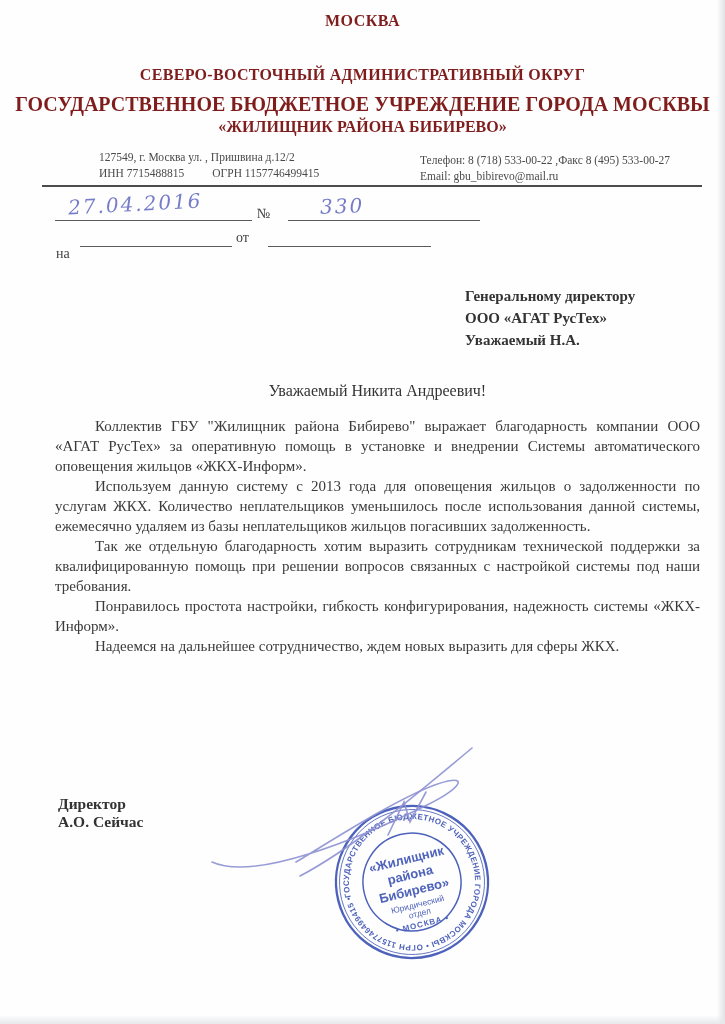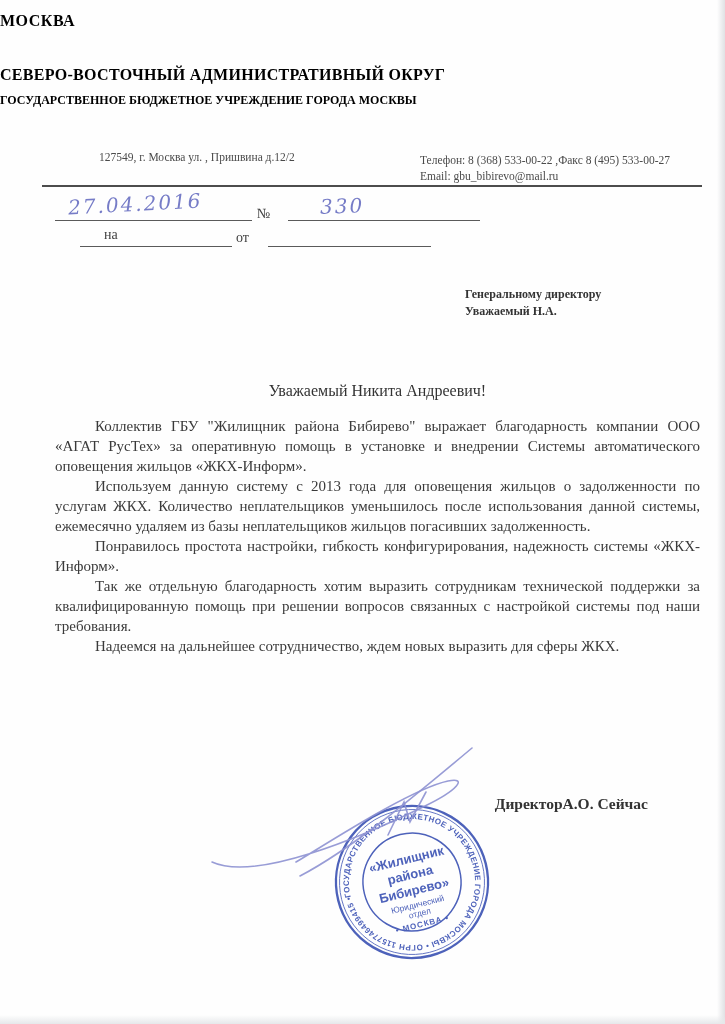--- a/index.html
+++ b/index.html
@@ -15,61 +15,61 @@
     background:#fefefe;
     color:#3a3a3a;
   }
   
   .edge-right{position:absolute;right:0;top:0;width:8px;height:100%;
     background:linear-gradient(to left,#d8dadd,rgba(255,255,255,0));opacity:.8;}
   .edge-bottom{position:absolute;left:0;bottom:0;width:100%;height:9px;
     background:linear-gradient(to top,#e6e8ea,rgba(255,255,255,0));}
 
   
-  .hdr{position:absolute;left:0;top:12px;width:100%;text-align:left;
-       font-weight:bold;color:#000000;}
+  .hdr{position:absolute;left:0;top:12px;width:100%;text-align:center;
+       font-weight:bold;color:#7f1d1d;}
   .hdr-city{font-size:16px;letter-spacing:.5px;}
   .hdr-district{font-size:16px;margin-top:36px;letter-spacing:.3px;}
-  .hdr-org1{font-size:12px;margin-top:9px;}
+  .hdr-org1{font-size:20px;margin-top:9px;}
   .hdr-org2{font-size:16px;margin-top:2px;}
 
   
   .req-left{position:absolute;left:55px;top:150px;font-size:11.5px;line-height:1.35;color:#4a4a4a;margin-left:44px;}
   .req-left .inn{margin-right:28px;}
   .req-right{position:absolute;left:420px;top:153px;font-size:11.5px;line-height:1.35;color:#4a4a4a;}
 
   .rule{position:absolute;left:42px;top:185px;width:660px;height:0;
         border-top:2px solid #4c4c4c;}
 
   
   .hand{font-family:"DejaVu Serif", serif;font-style:italic;color:#767cc7;}
   .date-hand{position:absolute;left:68px;top:192px;font-size:20px;letter-spacing:2px;transform:rotate(-3deg);}
   .num-hand{position:absolute;left:320px;top:194px;font-size:20px;letter-spacing:2px;transform:rotate(-2deg);}
   .u1{position:absolute;left:55px;top:198px;width:197px;height:22px;border-bottom:1.4px solid #5a5a5a;}
   .no-label{position:absolute;left:257px;top:206px;font-size:14px;color:#414141;}
   .u2{position:absolute;left:288px;top:198px;width:192px;height:22px;border-bottom:1.4px solid #5a5a5a;}
-  .na-label{position:absolute;left:56px;top:227px;font-size:14px;color:#414141;margin-left:48px;}
+  .na-label{position:absolute;left:56px;top:246px;font-size:14px;color:#414141;}
   .u3{position:absolute;left:80px;top:226px;width:152px;height:20px;border-bottom:1.2px solid #5a5a5a;}
   .ot-label{position:absolute;left:236px;top:230px;font-size:14px;color:#414141;}
   .u4{position:absolute;left:268px;top:226px;width:163px;height:20px;border-bottom:1.2px solid #5a5a5a;}
 
   
-  .recipient{position:absolute;left:465px;top:286px;font-size:12px;font-weight:bold;
+  .recipient{position:absolute;left:465px;top:286px;font-size:15px;font-weight:bold;
              line-height:1.45;color:#333;}
 
   
   .salutation{position:absolute;left:55px;top:382px;width:645px;text-align:center;
               font-size:16px;font-weight:normal;color:#333;}
   .body-text{position:absolute;left:55px;top:416px;width:645px;
              font-size:15px;line-height:20px;text-align:justify;color:#3a3a3a;}
   .body-text p{margin:0;text-indent:40px;}
 
   
   .sign-row{position:absolute;left:58px;top:795px;width:590px;display:flex;
-            justify-content:flex-end;font-size:15.5px;font-weight:bold;color:#333;}
+            justify-content:center;font-size:15.5px;font-weight:bold;color:#333;flex-direction:column;}
   .sig-svg{position:absolute;left:180px;top:730px;z-index:6;}
   .sig-svg path{fill:none;stroke:#8d91d1;stroke-width:1.6;stroke-linecap:round;opacity:.9;}
 
   
   .stamp{position:absolute;left:332px;top:802px;width:160px;height:160px;
          transform:rotate(-14deg);z-index:4;opacity:.92;}
   .stamp circle{fill:none;stroke:#3f55b5;}
   .stamp text{fill:#3f55b5;font-family:"Liberation Sans", sans-serif;}
   .st-ring{font-size:8px;letter-spacing:.4px;font-weight:bold;}
   .st-big{font-size:13px;font-weight:bold;text-anchor:middle;}
@@ -78,54 +78,59 @@
 </style>
 </head>
 <body>
 
 <div class="page">
 
   <div class="hdr">
     <div class="hdr-city">МОСКВА</div>
     <div class="hdr-district">СЕВЕРО-ВОСТОЧНЫЙ АДМИНИСТРАТИВНЫЙ ОКРУГ</div>
     <div class="hdr-org1">ГОСУДАРСТВЕННОЕ БЮДЖЕТНОЕ УЧРЕЖДЕНИЕ ГОРОДА МОСКВЫ</div>
+    <div class="hdr-org2">«ЖИЛИЩНИК РАЙОНА БИБИРЕВО»</div>
   </div>
 
   <div class="req-left">
     <div>127549, г.  Москва ул. ,  Пришвина д.12/2</div>
+    <div>
+      <span class="inn">ИНН 7715488815</span><span>ОГРН 1157746499415</span>
+    </div>
   </div>
   <div class="req-right">
-    <div>Телефон: 8 (368) 533-00-22 ,Факс 8 (495) 533-00-27</div>
+    <div>Телефон: 8 (718) 533-00-22 ,Факс 8 (495) 533-00-27</div>
     <div>Email: gbu_bibirevo@mail.ru</div>
   </div>
 
   <div class="rule"></div>
 
   <div class="hand date-hand">27.04.2016</div>
   <div class="u1"></div>
   <div class="no-label">№</div>
   <div class="u2"></div>
   <div class="hand num-hand">330</div>
   <div class="na-label">на</div>
   <div class="u3"></div>
   <div class="ot-label">от</div>
   <div class="u4"></div>
 
   <div class="recipient">
     <div>Генеральному директору</div>
+    <div>ООО «АГАТ РусТех»</div>
     <div>Уважаемый Н.А.</div>
   </div>
 
   <div class="salutation">Уважаемый Никита Андреевич!</div>
 
   <div class="body-text">
     <p>Коллектив ГБУ "Жилищник района Бибирево" выражает благодарность компании ООО «АГАТ РусТех» за оперативную помощь в установке и внедрении Системы автоматического оповещения жильцов «ЖКХ-Информ».</p>
     <p>Используем данную систему с 2013 года для оповещения жильцов о задолженности по услугам ЖКХ. Количество неплательщиков уменьшилось после использования данной системы, ежемесячно удаляем из базы неплательщиков жильцов погасивших задолженность.</p>
+    <p>Так же отдельную благодарность хотим выразить сотрудникам технической поддержки за квалифицированную помощь при решении вопросов связанных с настройкой системы под наши требования.</p>
     <p>Понравилось простота настройки, гибкость конфигурирования, надежность системы «ЖКХ-Информ».</p>
-    <p>Так же отдельную благодарность хотим выразить сотрудникам технической поддержки за квалифицированную помощь при решении вопросов связанных с настройкой системы под наши требования.</p>
     <p>Надеемся на дальнейшее сотрудничество, ждем новых выразить для сферы ЖКХ.</p>
   </div>
 
   <div class="sign-row">
     <span>Директор</span>
     <span>А.О. Сейчас</span>
   </div>
 
   <svg class="stamp" viewBox="0 0 160 160" width="160" height="160">
     <circle cx="80" cy="80" r="76" stroke-width="2.4"></circle>

